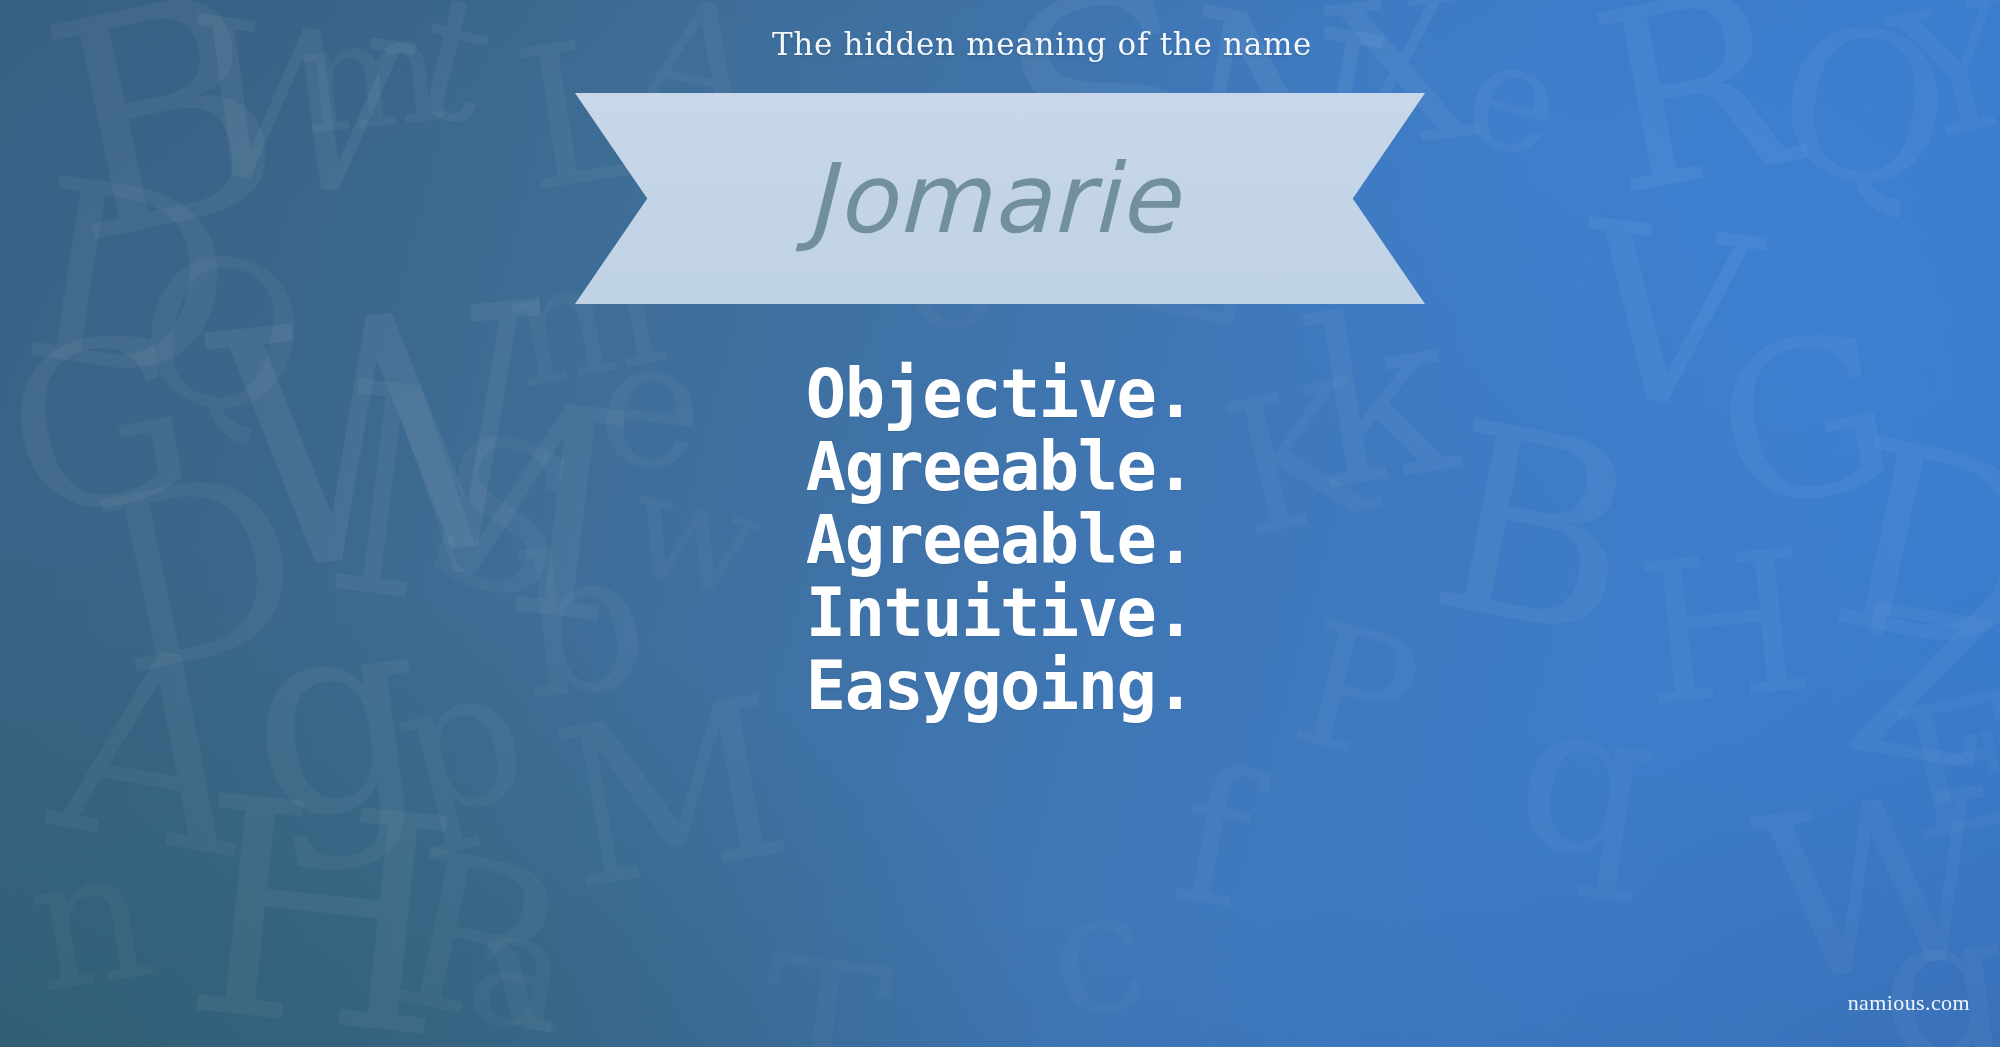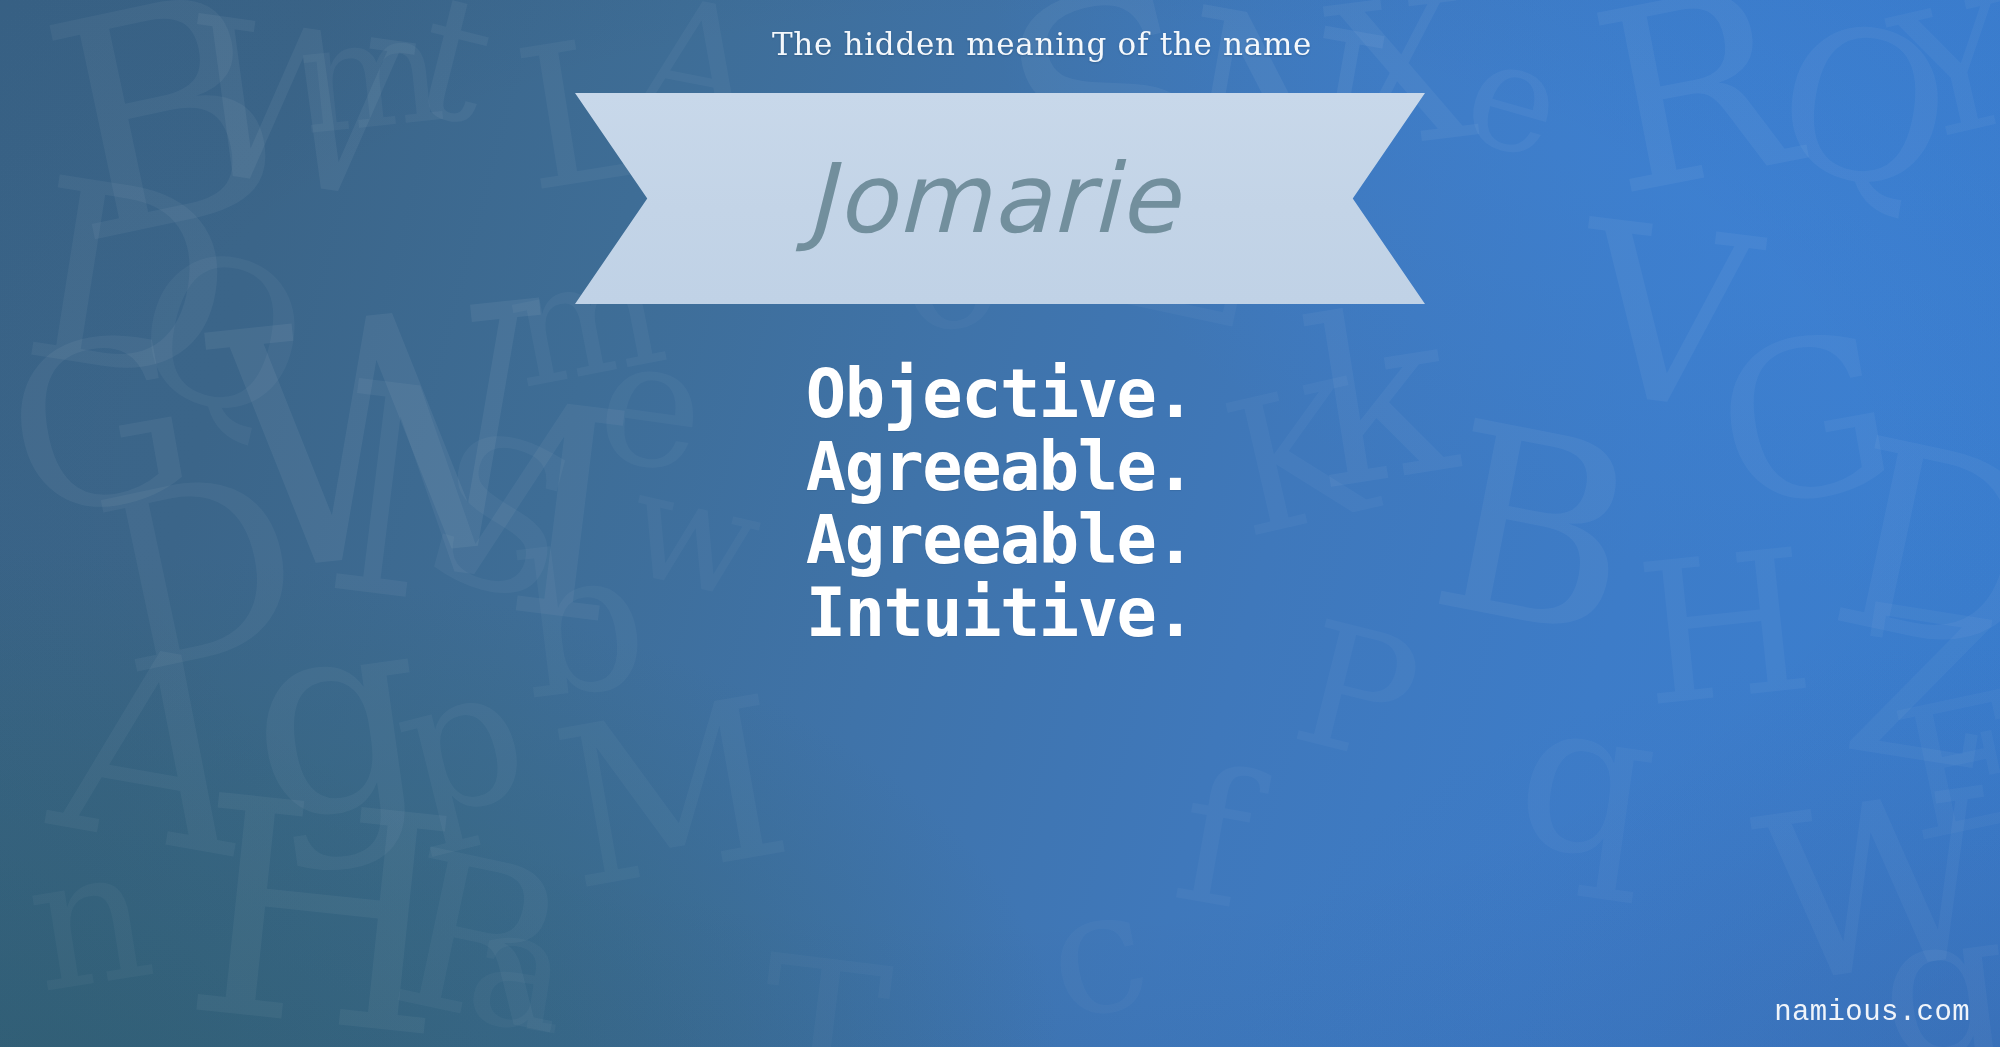--- a/index.html
+++ b/index.html
@@ -146,24 +146,24 @@
     font-weight: 700;
     line-height: 73px;
     letter-spacing: -1.5px;
     text-shadow: 0 1px 1px rgba(28,58,92,0.17);
   }
 
   
   .watermark {
     position: absolute;
     right: 30px;
-    bottom: 18px;
+    bottom: 31px;
     color: rgba(255,255,255,0.92);
-    font-family: Liberation Mono, monospace;
-    font-size: 29px;
+    font-family: Liberation Serif, serif;
+    font-size: 22px;
     letter-spacing: 0.4px;
   }
 </style>
 </head>
 <body>
 
 <div class="canvas">
 
   <div class="bg-base"></div>
   <div class="bg-tint-bl"></div>
@@ -230,17 +230,18 @@
   <div class="banner-wrap">
     <div class="banner"></div>
     <div class="banner-name">Jomarie</div>
   </div>
 
   <div class="traits" id="traits-list">
       <div class="trait">Objective.</div>
       <div class="trait">Agreeable.</div>
       <div class="trait">Agreeable.</div>
       <div class="trait">Intuitive.</div>
+      <div class="trait">Easygoing.</div>
     </div>
 
   <div class="watermark">namious.com</div>
 
 </div>
 
 </body></html>

